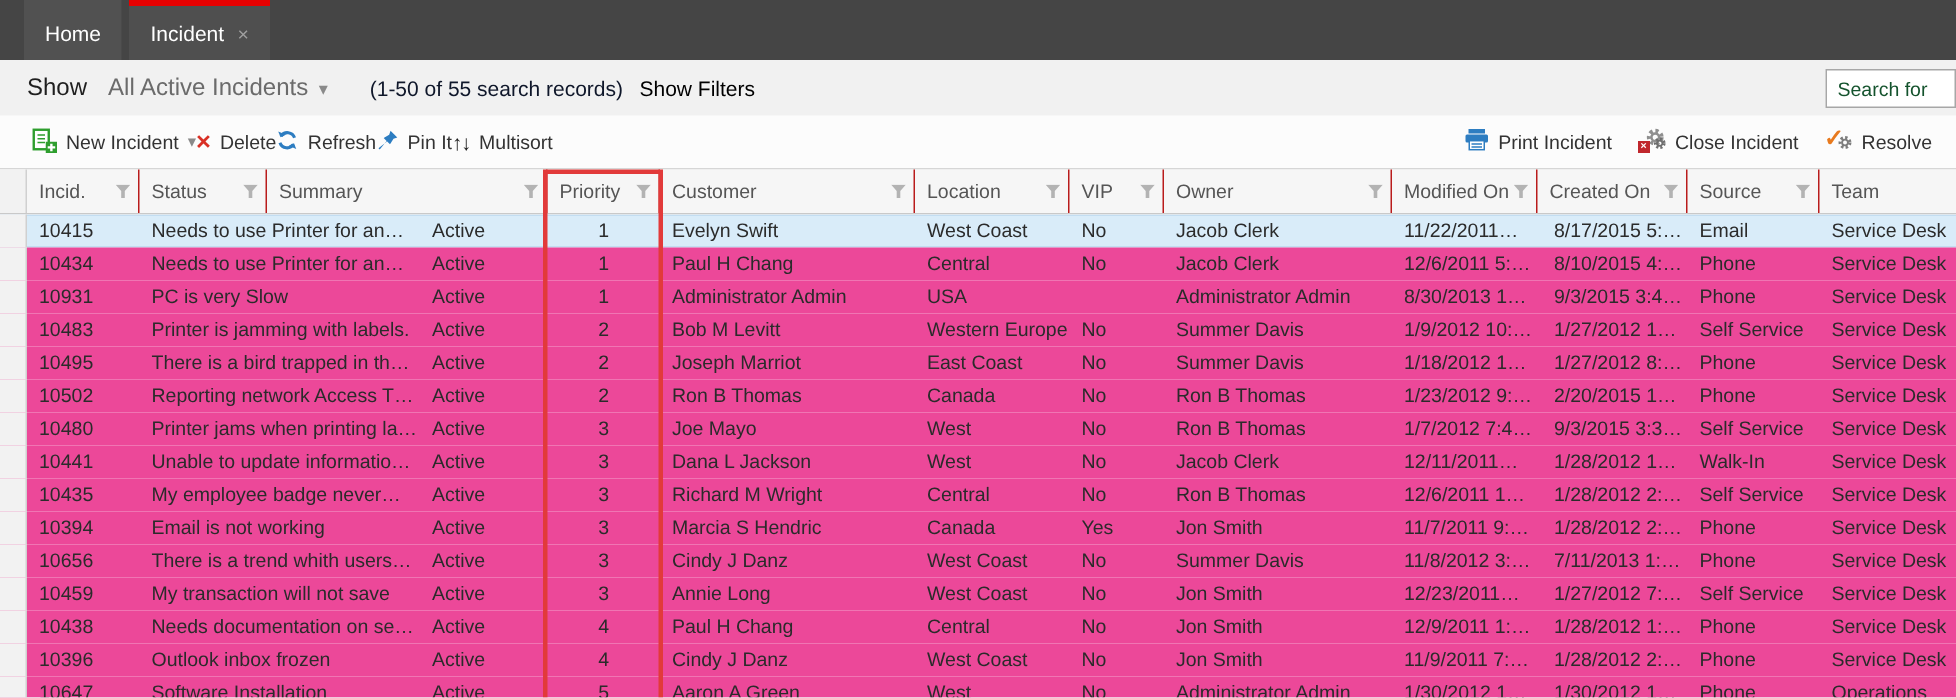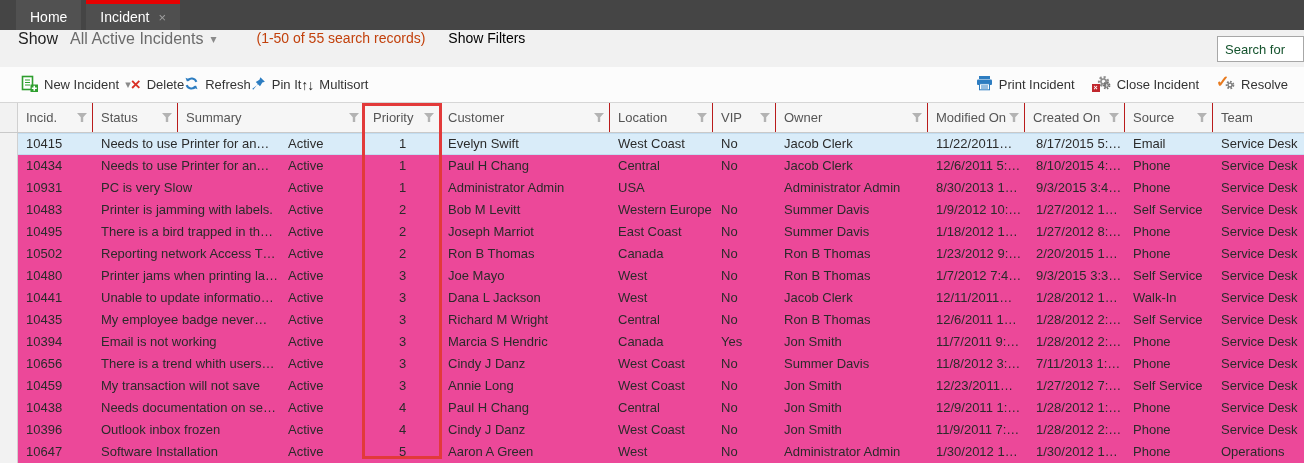--- a/index.html
+++ b/index.html
@@ -1,32 +1,32 @@
 <!DOCTYPE html>
 <html><head>
 <meta charset="utf-8">
 <style>
   html,body{margin:0;padding:0;background:#e9e9e9;}
   .app{position:relative;width:1304px;height:465px;background:#fff;overflow:hidden;
        font-family:"Liberation Sans",sans-serif;font-size:13px;color:#2b2b2b;}
 
   
-  .tabbar{height:30px;background:#454545;display:flex;align-items:stretch;}
+  .tabbar{height:40px;background:#454545;display:flex;align-items:stretch;}
   .tab{display:flex;align-items:center;padding:0 14px;color:#fff;font-size:14px;
        border-top:4px solid transparent;box-sizing:border-box;cursor:default;}
   .tab-home{margin-left:16px;background:#515151;margin-right:5px;}
   .tab-active{background:#4f4f4f;border-top-color:#e60000;}
   .tabx{color:#9f9f9f;margin-left:9px;font-size:13px;line-height:1;}
 
   
-  .showbar{position:relative;height:37px;background:#f1f1f1;display:flex;align-items:flex-start;gap:12px;}
+  .showbar{position:relative;height:37px;background:#f1f1f1;display:flex;align-items:center;}
   .show-label{margin-left:18px;font-size:16px;color:#1f1f1f;}
-  .view-sel{font-size:16px;color:#6b6b6b;display:flex;align-items:center;gap:7px;}
+  .view-sel{margin-left:14px;font-size:16px;color:#6b6b6b;display:flex;align-items:center;gap:7px;}
   .caret{color:#8a8a8a;font-size:12px;}
-  .rec-count{margin-left:28px;font-size:14px;color:#c2410c;}
+  .rec-count{margin-left:28px;font-size:14px;color:#0f172a;}
   .filters-link{margin-left:11px;font-size:14px;}
   .searchbox{position:absolute;right:0;top:6px;width:76px;height:24px;border:1px solid #a7a7a7;
              background:#fff;font:13px "Liberation Sans",sans-serif;color:#14532d;padding:0 2px 0 7px;outline:none;}
 
   
   .toolbar{height:36px;background:#fcfcfc;border-bottom:1px solid #d6d6d6;display:flex;
            align-items:center;padding-left:21px;box-sizing:border-box;}
   .tb-left{display:flex;align-items:center;}
   .tb-right{margin-left:auto;display:flex;gap:17px;align-items:center;padding-right:16px;}
   .tbtn{display:flex;align-items:center;gap:6px;color:#333;font-size:13px;cursor:default;white-space:nowrap;}

